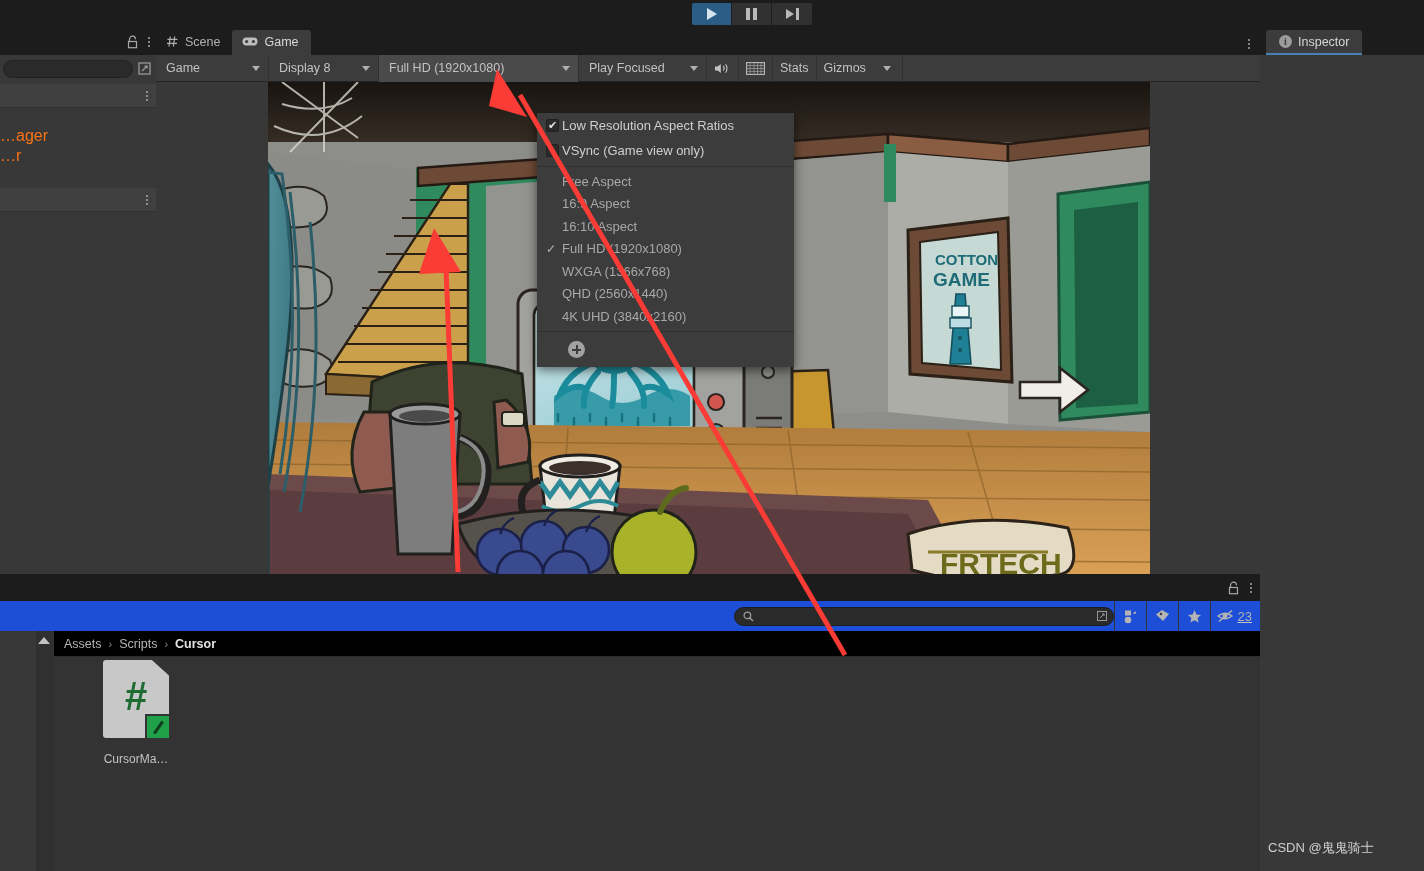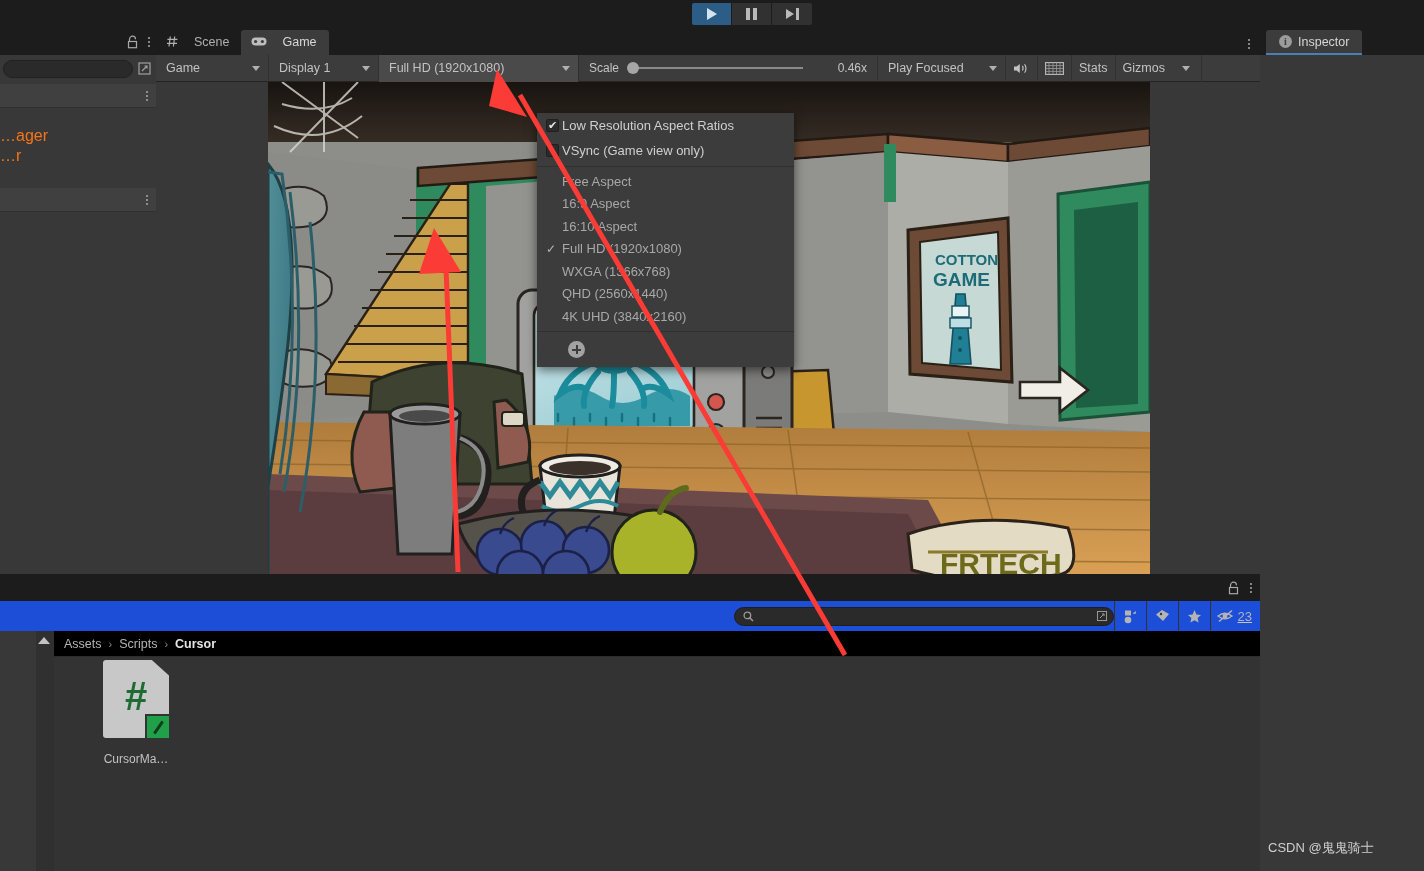--- a/index.html
+++ b/index.html
@@ -36,21 +36,21 @@
   .lp-row.r2 { top:160px; }
   .lp-body { position:absolute; left:0; top:80px; width:156px; height:80px; background:#383838; padding-top:18px;}
   .lp-item { height:20px; line-height:20px; padding-left:0; color:#f97316; font-size:16px; }
 
   .kebab { display:flex; flex-direction:column; gap:2px; align-items:center; }
   .kebab i { width:2px; height:2px; border-radius:50%; background:#a8a8a8; display:block; }
 
   
   .gamedock { position:absolute; left:156px; top:28px; width:1104px; height:546px; background:#383838; }
   .tabstrip { position:absolute; left:0; top:0; width:1104px; height:27px; background:#1c1c1c; display:flex; align-items:flex-end; }
-  .tab { height:25px; padding:0 12px 2px 10px; display:flex; align-items:center; gap:15px;
+  .tab { height:25px; padding:0 12px 2px 10px; display:flex; align-items:center; gap:6px;
      font-size:12.5px; color:#b0b0b0; border-radius:3px 3px 0 0; }
   .tab.active { background:#3c3c3c; color:#d8d8d8; }
   .tabstrip .spacer { flex:1; }
   .tabstrip .kebab { margin-right:10px; margin-bottom:6px; }
 
   .gtoolbar { position:absolute; left:0; top:27px; width:1104px; height:27px; background:#3c3c3c;
       display:flex; align-items:center; border-bottom:1px solid #242424; }
   .tbtn { height:27px; display:flex; align-items:center; gap:8px; padding:0 8px 0 10px;
       color:#c2c2c2; font-size:12.5px; border-right:1px solid #303030; white-space:nowrap; }
   .caret { width:0;height:0;border-left:4px solid transparent;border-right:4px solid transparent;
@@ -222,34 +222,26 @@
           <i></i>
         </span>
     </div>
 
     <div class="gtoolbar">
       <div class="tbtn" style="width:113px;justify-content:space-between">
         <span>Game</span>
         <span class="caret"></span>
       </div>
       <div class="tbtn" style="width:110px;justify-content:space-between">
-        <span>Display 1</span>
+        <span>Display 8</span>
         <span class="caret"></span>
       </div>
       <div class="tbtn" style="width:200px;justify-content:space-between;background:#4a4a4a">
         <span>Full HD (1920x1080)</span>
         <span class="caret"></span>
-      </div>
-      <div class="scalewrap">
-        <span>Scale</span>
-        <span class="slider">
-          <span class="track"></span>
-            <span class="knob"></span>
-        </span>
-        <span style="width:56px;text-align:right">0.46x</span>
       </div>
       <div class="tbtn" style="width:128px;justify-content:space-between">
         <span>Play Focused</span>
         <span class="caret"></span>
       </div>
       <div class="iconbtn">
         <svg width="17" height="13" viewBox="0 0 17 13">
           <path d="M1 4.6h2.6L6.8 2v9L3.6 8.4H1z" fill="#c2c2c2"></path>
           <path d="M9.3 4c1 .9 1 3.6 0 4.5M11.5 2.4c1.9 1.7 1.9 6.5 0 8.2" stroke="#c2c2c2" stroke-width="1.2" fill="none"></path>
         </svg>

